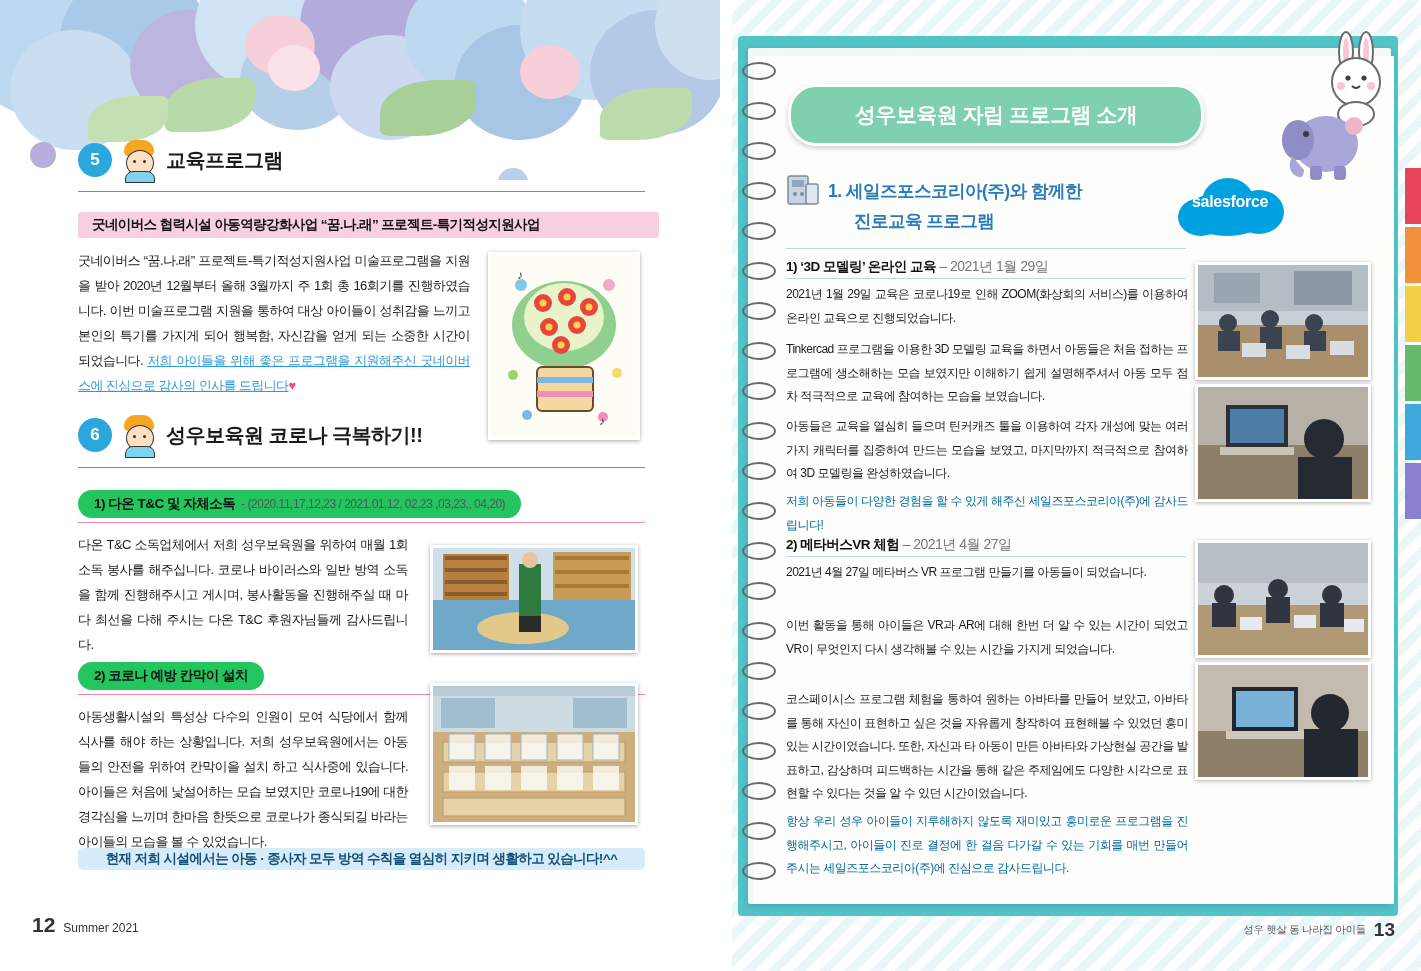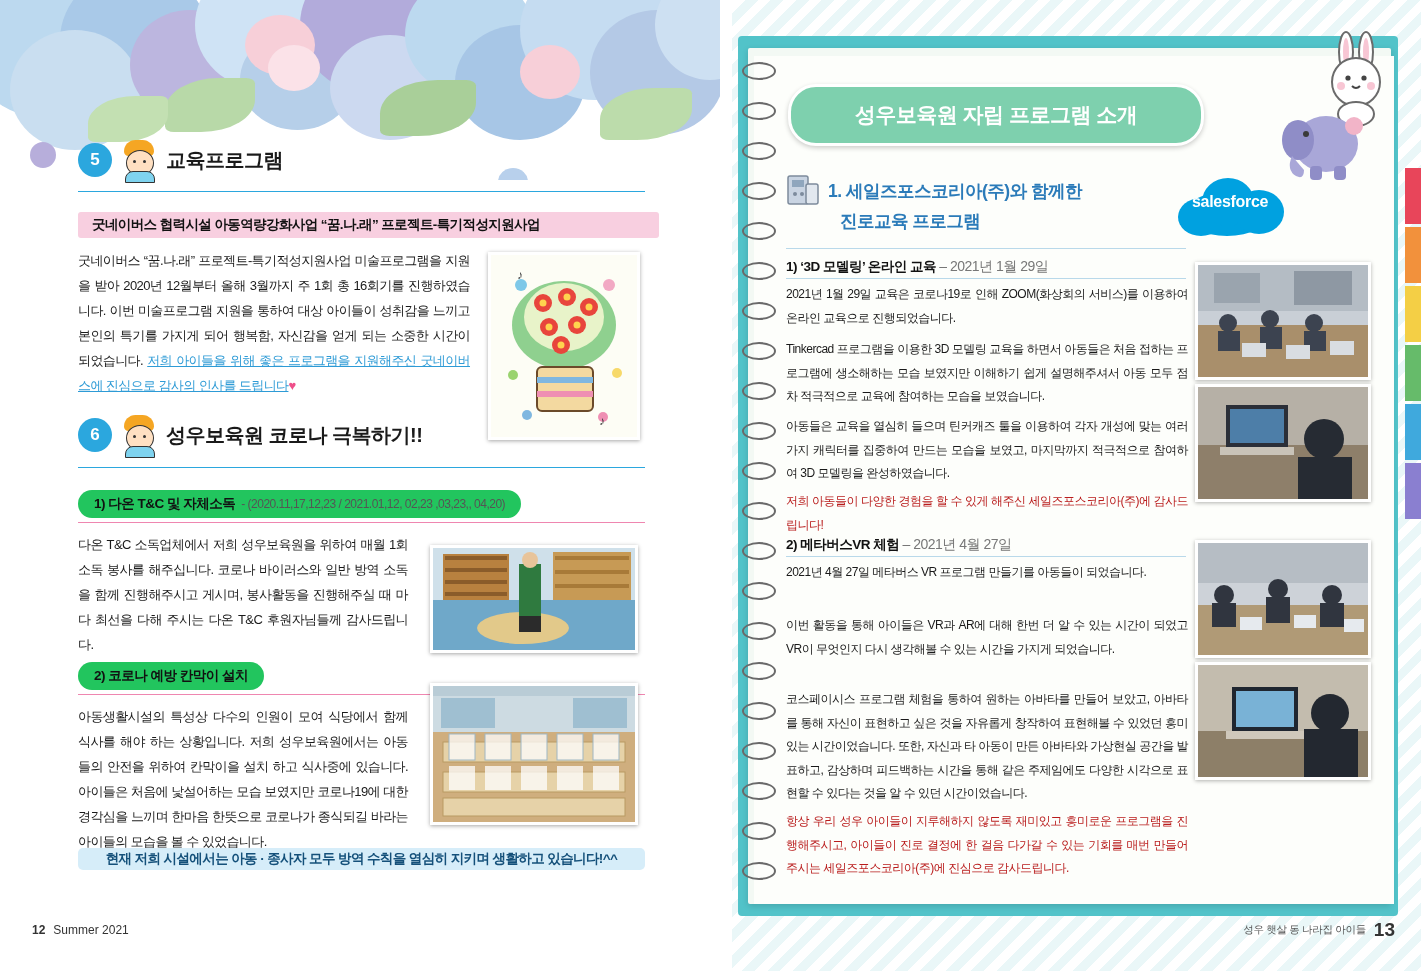--- a/index.html
+++ b/index.html
@@ -55,21 +55,21 @@
     display:flex;align-items:baseline;gap:6px;white-space:nowrap;
   }
   .sub-pink .dt{font-weight:normal;font-size:12px;color:#555;}
 
   .notice{
     position:absolute;background:#d6edf9;border-radius:5px;
     display:flex;align-items:center;justify-content:center;
     font-size:13.5px;font-weight:bold;color:#14507a;letter-spacing:-0.6px;
   }
   .pg-left{position:absolute;left:32px;bottom:34px;display:flex;align-items:baseline;gap:8px;}
-  .pg-left .num{font-size:12px;font-weight:bold;color:#333;}
+  .pg-left .num{font-size:21px;font-weight:bold;color:#333;}
   .pg-left .txt{font-size:12px;color:#333;}
 
   
   .right-page{position:absolute;left:720px;top:0;width:701px;height:971px;background:#ffffff;overflow:hidden;}
   .rp-bg{position:absolute;left:0;top:0;width:701px;height:971px;
     background:repeating-linear-gradient(135deg,#eaf7f8 0 9px,#ffffff 9px 18px);}
   .rp-white-l{position:absolute;left:0;top:0;width:12px;height:971px;background:#fff;}
 
   .teal-frame{position:absolute;left:18px;top:36px;width:660px;height:880px;
     background:#52c3c9;border-radius:4px;}
@@ -85,21 +85,21 @@
     background:#7ed0ae;border:3px solid #ffffff;border-radius:28px;
     box-shadow:0 2px 5px rgba(0,0,0,.2);
     display:flex;align-items:center;justify-content:center;
     font-size:21px;font-weight:bold;color:#ffffff;letter-spacing:-0.5px;
   }
 
   .r-h2{position:absolute;font-size:17.5px;font-weight:bold;color:#2b7bb9;letter-spacing:-0.5px;line-height:30px;}
   .r-sub{position:absolute;font-size:13.5px;font-weight:bold;color:#111;letter-spacing:-0.5px;}
   .r-sub .dt{font-weight:normal;font-size:14px;color:#777;}
   .r-body{position:absolute;font-size:12px;line-height:23.5px;color:#1a1a1a;letter-spacing:-0.5px;text-align:justify;}
-  .r-hl{color:#b91c1c;}
+  .r-hl{color:#0369a1;}
   .rline{position:absolute;height:1px;background:#b9d9ea;}
 
   .sf-cloud{position:absolute;left:452px;top:172px;width:122px;height:70px;}
   .sf-cloud .c{position:absolute;background:#00a1e0;border-radius:50%;}
   .sf-text{position:absolute;left:472px;top:193px;font-size:16px;color:#fff;font-weight:bold;letter-spacing:-0.3px;}
 
   .rphoto{position:absolute;border:3px solid #fff;box-shadow:0 1px 4px rgba(0,0,0,.3);overflow:hidden;}
 
   .tabs{position:absolute;right:0;top:168px;width:16px;}
   .tab{width:16px;height:56px;margin-bottom:3px;}
@@ -364,21 +364,21 @@
         <rect x="2" y="6" width="20" height="28" rx="2" fill="#c9d4e2" stroke="#7d8b9c" stroke-width="1.5"></rect>
         <rect x="6" y="10" width="12" height="7" fill="#8fa6bd"></rect>
         <circle cx="9" cy="24" r="2" fill="#7d8b9c"></circle>
           <circle cx="16" cy="24" r="2" fill="#7d8b9c"></circle>
         <rect x="20" y="14" width="12" height="20" rx="2" fill="#e2e8ef" stroke="#7d8b9c" stroke-width="1.5"></rect>
       </svg>
     </div>
     <div class="r-h2" style="left:108px;top:176px;width:330px;">
       <span>1.</span>
       <span>세일즈포스코리아(주)와 함께한</span><br>
-      <span style="margin-left:12px;display:inline-block;">진로교육 프로그램</span>
+      <span style="margin-left:26px;display:inline-block;">진로교육 프로그램</span>
     </div>
 
     <div class="sf-cloud">
       <div class="c" style="left:12px;top:20px;width:86px;height:44px;"></div>
       <div class="c" style="left:6px;top:26px;width:46px;height:38px;"></div>
       <div class="c" style="left:30px;top:6px;width:52px;height:48px;"></div>
       <div class="c" style="left:62px;top:18px;width:50px;height:44px;"></div>
     </div>
     <div class="sf-text">salesforce</div>
 

